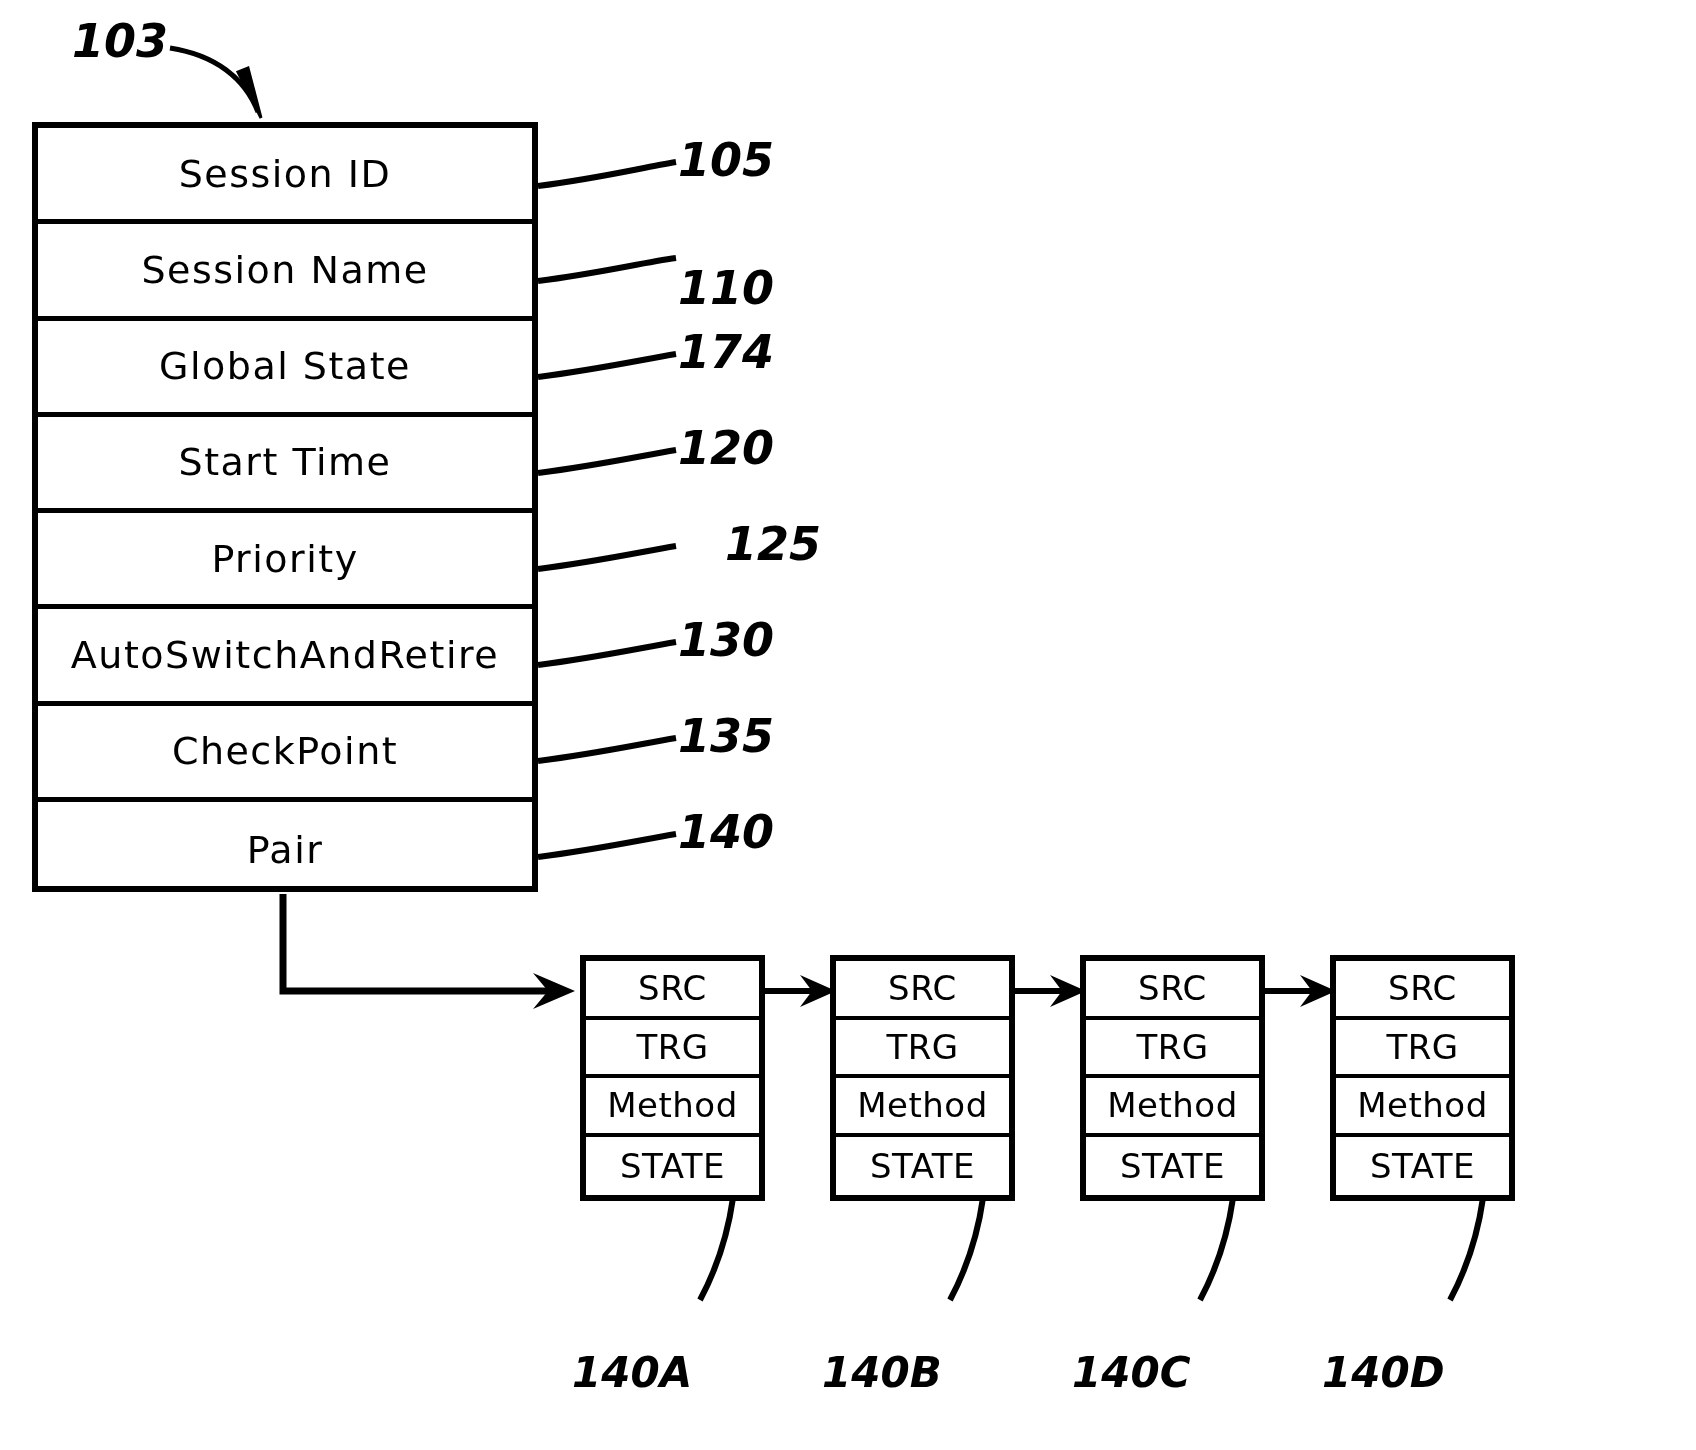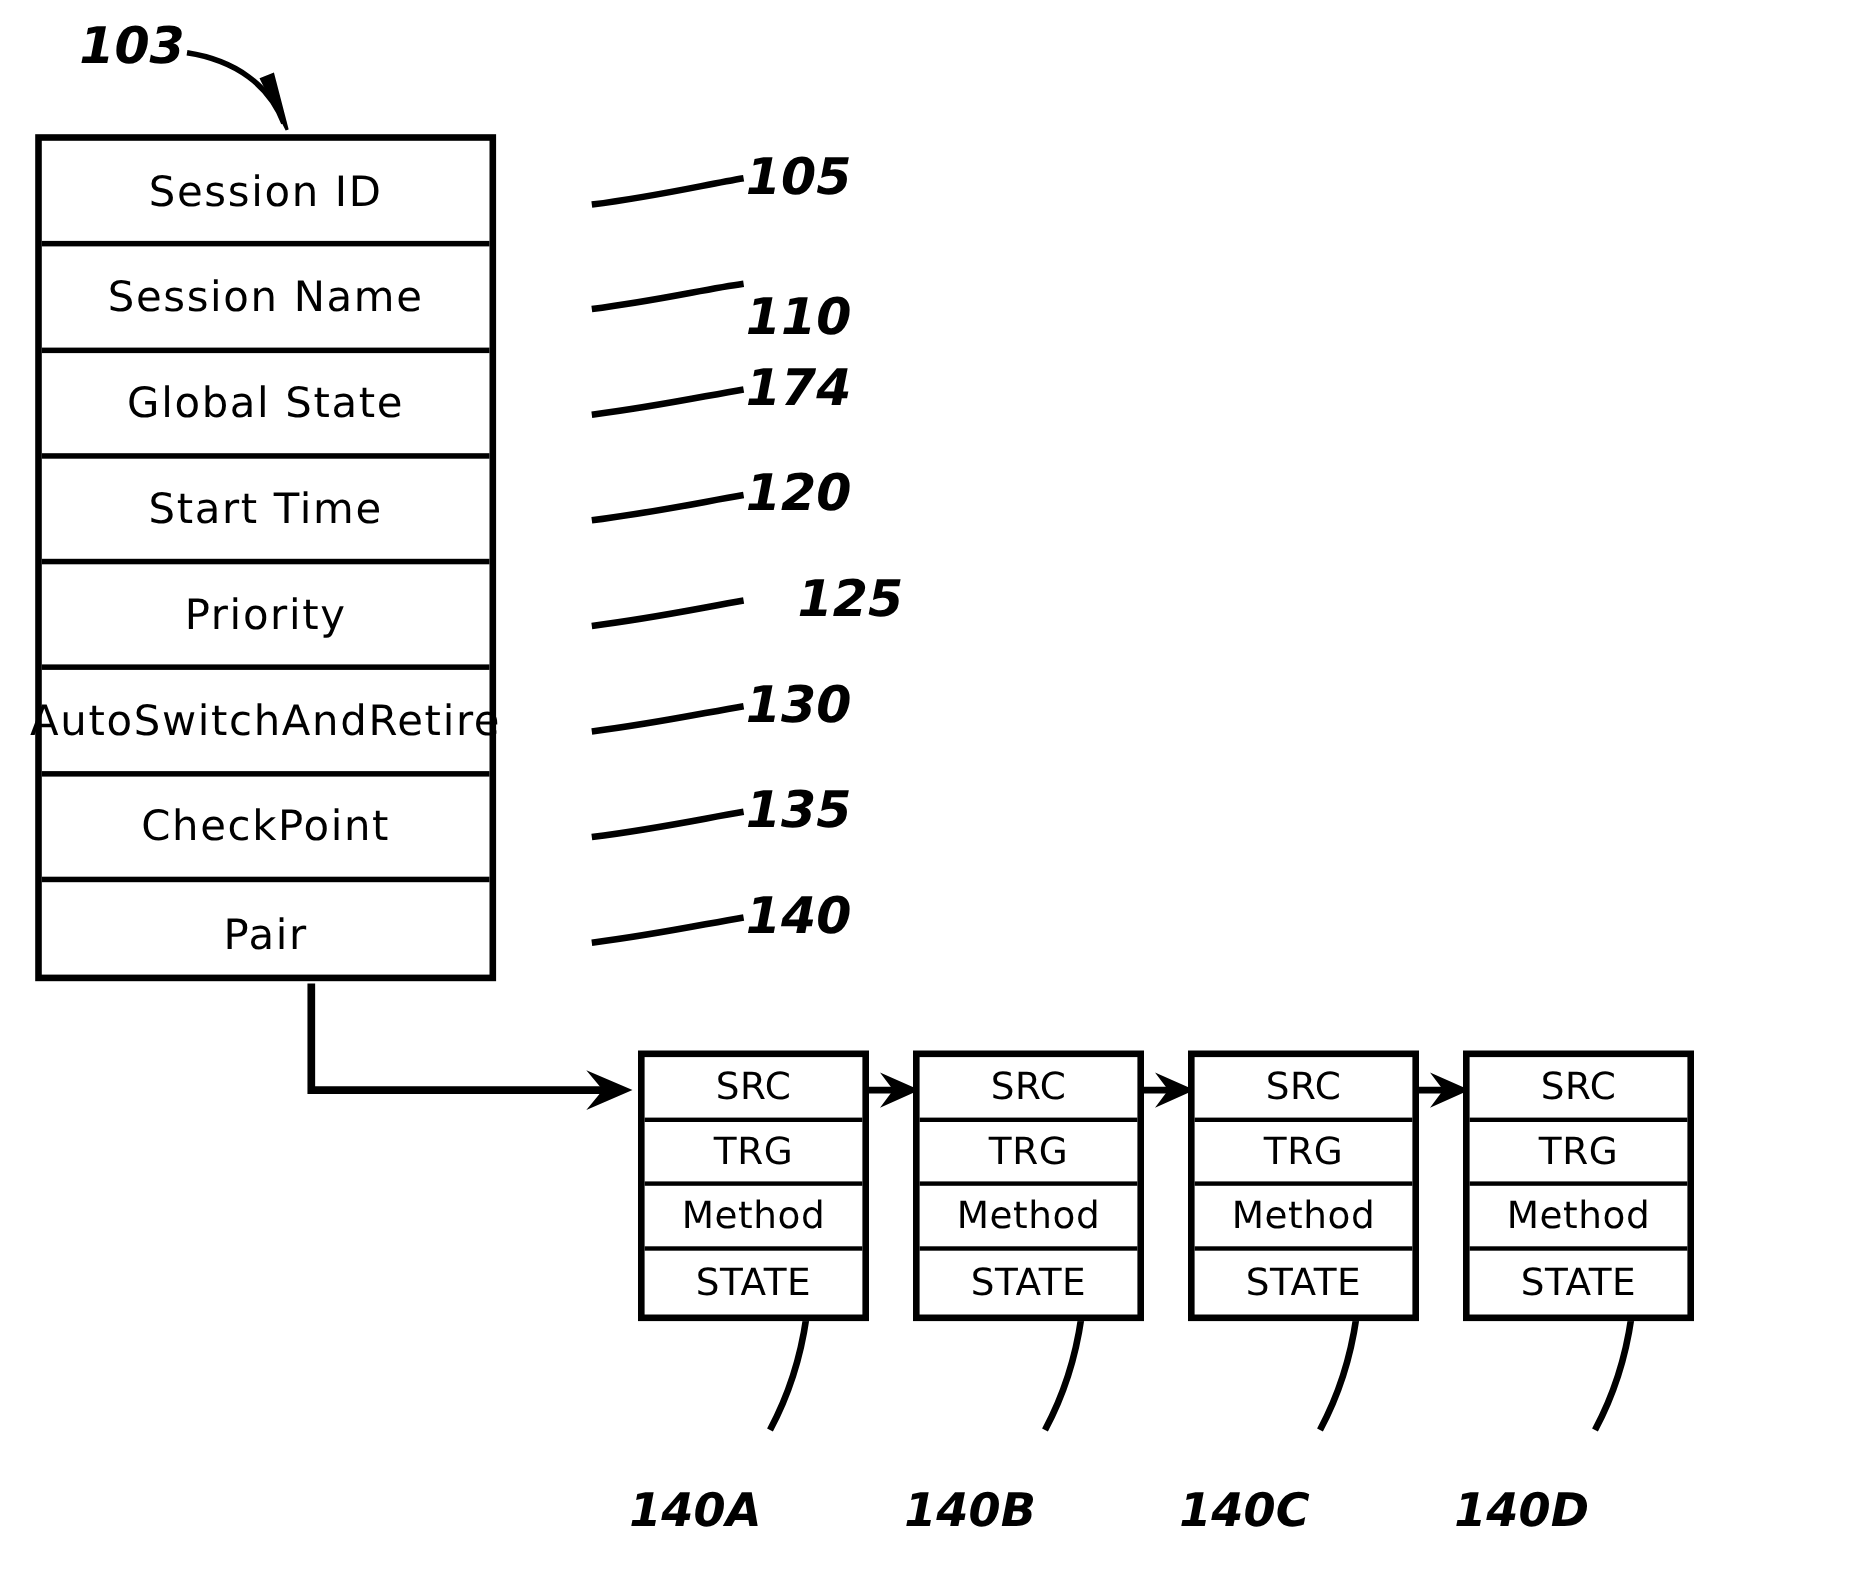--- a/index.html
+++ b/index.html
@@ -22,21 +22,21 @@
     top: 0;
     width: 1696px;
     height: 1450px;
     pointer-events: none;
   }
   
   .struct-box {
     position: absolute;
     left: 32px;
     top: 122px;
-    width: 419px;
+    width: 506px;
     height: 770px;
     border: 6px solid #000;
     box-sizing: border-box;
     background: #fff;
   }
   .struct-row {
     position: relative;
     box-sizing: border-box;
     height: 96.25px;
     display: flex;
@@ -62,21 +62,21 @@
     font-size: 46px;
     font-style: italic;
     font-weight: bold;
     color: #000;
     white-space: nowrap;
     letter-spacing: 0px;
   }
   
   .node {
     position: absolute;
-    width: 210px;
+    width: 185px;
     height: 246px;
     border: 6px solid #000;
     box-sizing: border-box;
     background: #fff;
   }
   .node-row {
     box-sizing: border-box;
     height: 58.5px;
     display: flex;
     align-items: center;

